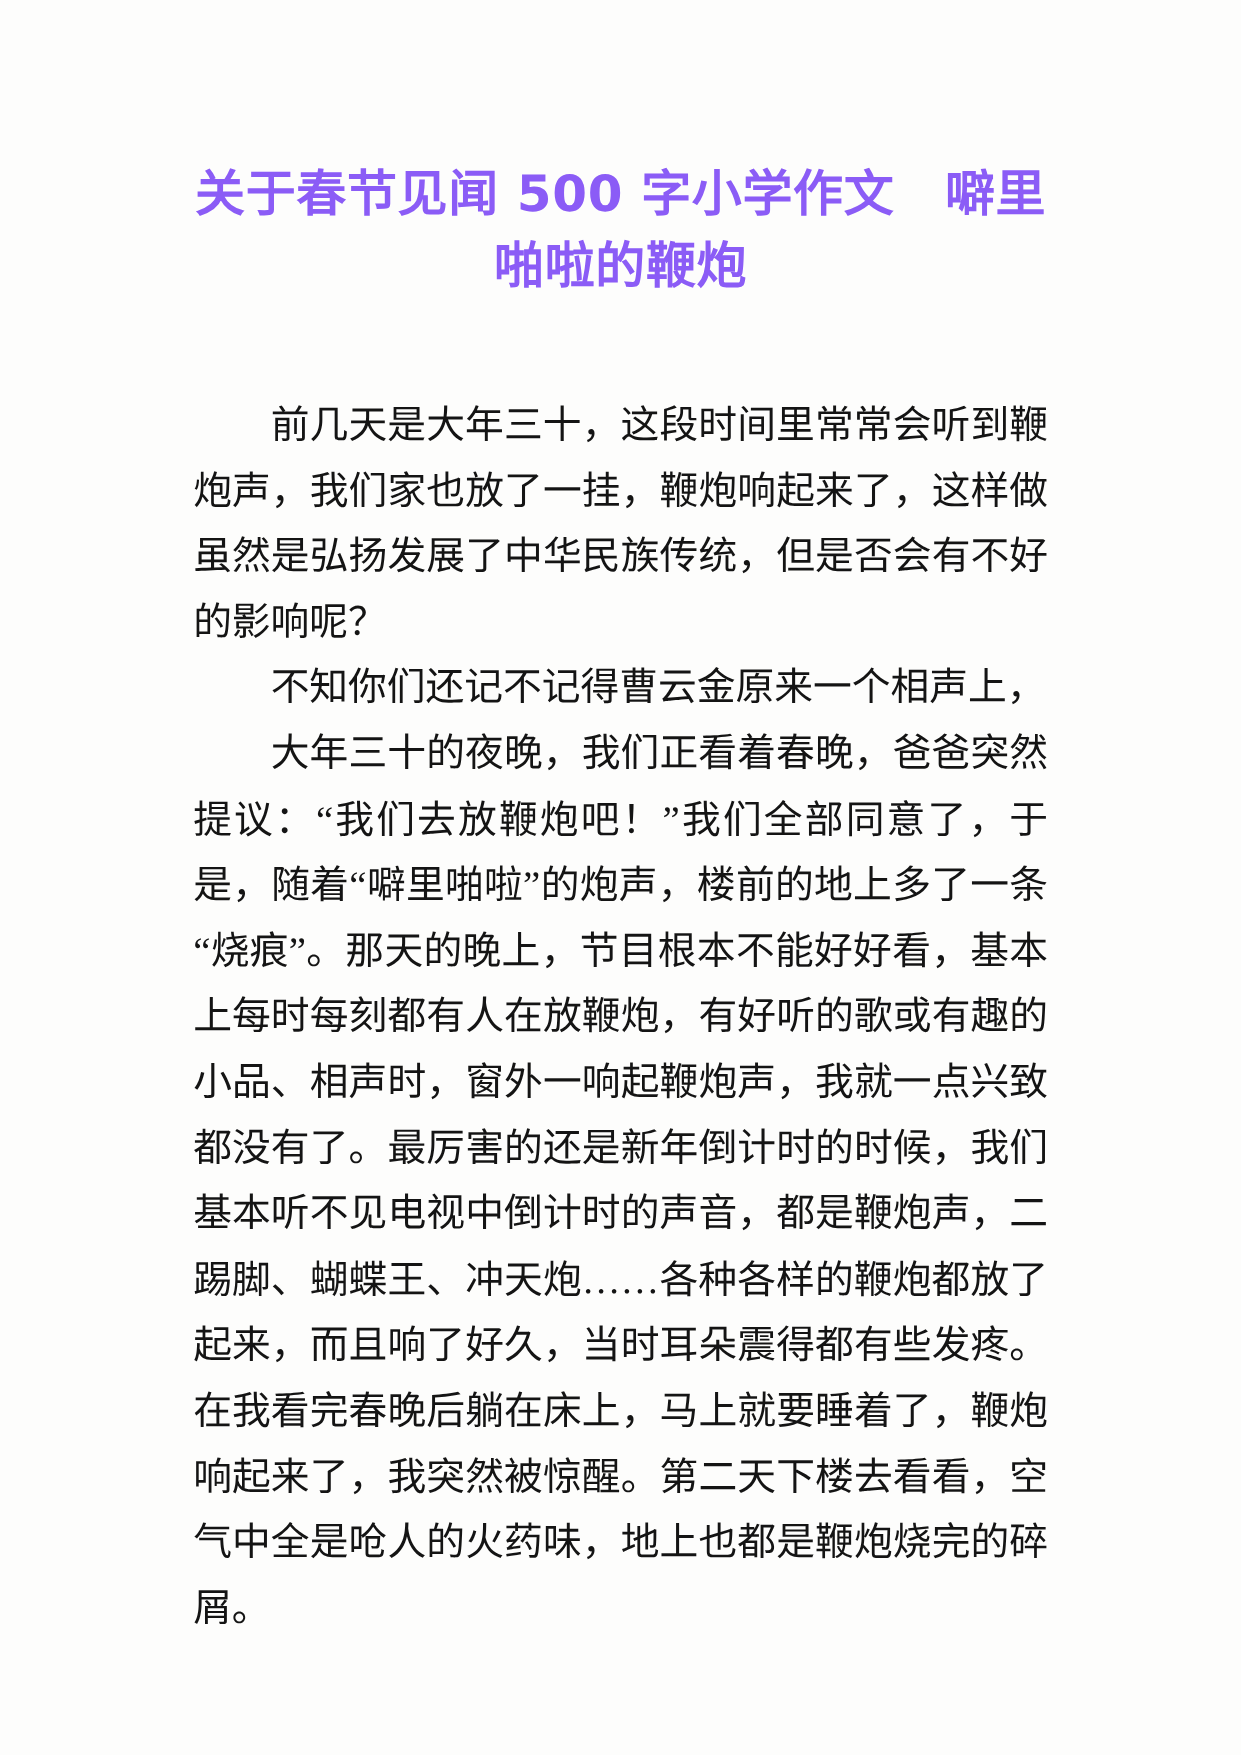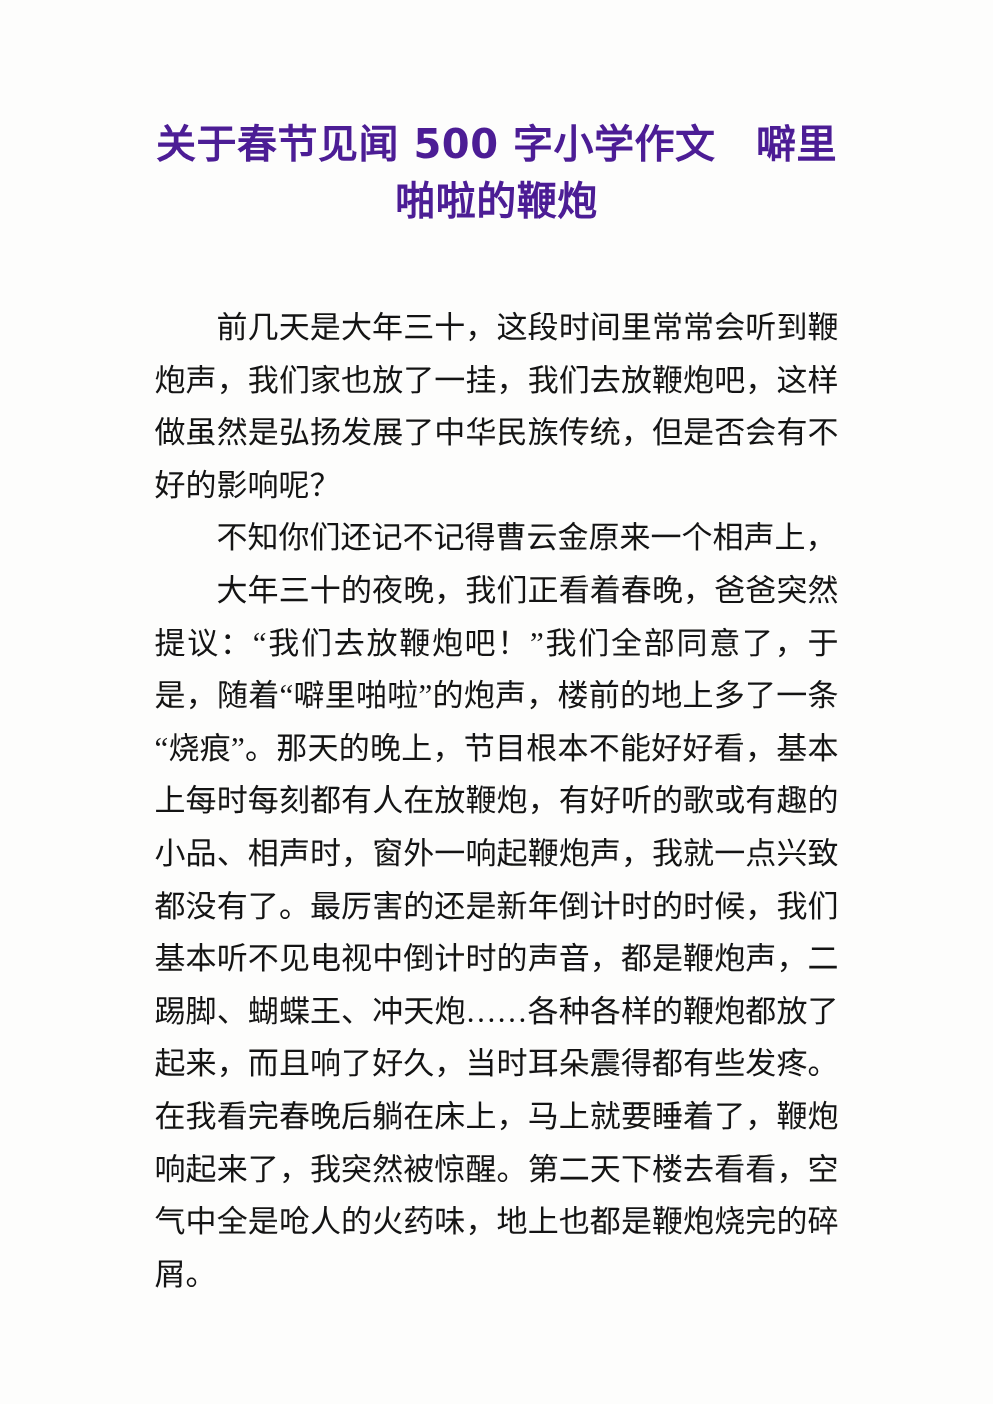--- a/index.html
+++ b/index.html
@@ -14,27 +14,27 @@
     font-family: "Liberation Serif", "DejaVu Serif", serif;
   }
   .page {
     width: 993px;
     height: 1404px;
     box-sizing: border-box;
     background: #fdfdfc;
   }
   .doc-title {
     width: 700px;
-    margin: 4px auto;
+    margin: 16px auto;
     padding-top: 112px;
     font-family: "DejaVu Sans", "Liberation Sans", sans-serif;
     font-weight: 700;
     font-size: 40px;
     line-height: 57px;
-    color: #4c1d95;
+    color: #8b5cf6;
     text-align: center;
     letter-spacing: 0.5px;
   }
   .doc-body {
     width: 684px;
     margin: 72px auto 0 auto;
     font-size: 31px;
     line-height: 52.6px;
     color: #141414;
     text-align: justify;
@@ -46,17 +46,17 @@
     padding: 0;
     text-indent: 2em;
   }
 </style>
 </head>
 <body>
 
 <div class="page">
   <h1 class="doc-title">关于春节见闻 500 字小学作文　噼里啪啦的鞭炮</h1>
   <div class="doc-body">
-    <p>前几天是大年三十，这段时间里常常会听到鞭炮声，我们家也放了一挂，我们去放鞭炮吧，这样做虽然是弘扬发展了中华民族传统，但是否会有不好的影响呢？</p>
+    <p>前几天是大年三十，这段时间里常常会听到鞭炮声，我们家也放了一挂，鞭炮响起来了，这样做虽然是弘扬发展了中华民族传统，但是否会有不好的影响呢？</p>
     <p>不知你们还记不记得曹云金原来一个相声上，</p>
     <p>大年三十的夜晚，我们正看着春晚，爸爸突然提议：“我们去放鞭炮吧！”我们全部同意了，于是，随着“噼里啪啦”的炮声，楼前的地上多了一条“烧痕”。那天的晚上，节目根本不能好好看，基本上每时每刻都有人在放鞭炮，有好听的歌或有趣的小品、相声时，窗外一响起鞭炮声，我就一点兴致都没有了。最厉害的还是新年倒计时的时候，我们基本听不见电视中倒计时的声音，都是鞭炮声，二踢脚、蝴蝶王、冲天炮……各种各样的鞭炮都放了起来，而且响了好久，当时耳朵震得都有些发疼。在我看完春晚后躺在床上，马上就要睡着了，鞭炮响起来了，我突然被惊醒。第二天下楼去看看，空气中全是呛人的火药味，地上也都是鞭炮烧完的碎屑。</p>
   </div>
 </div>
 
 </body></html>

